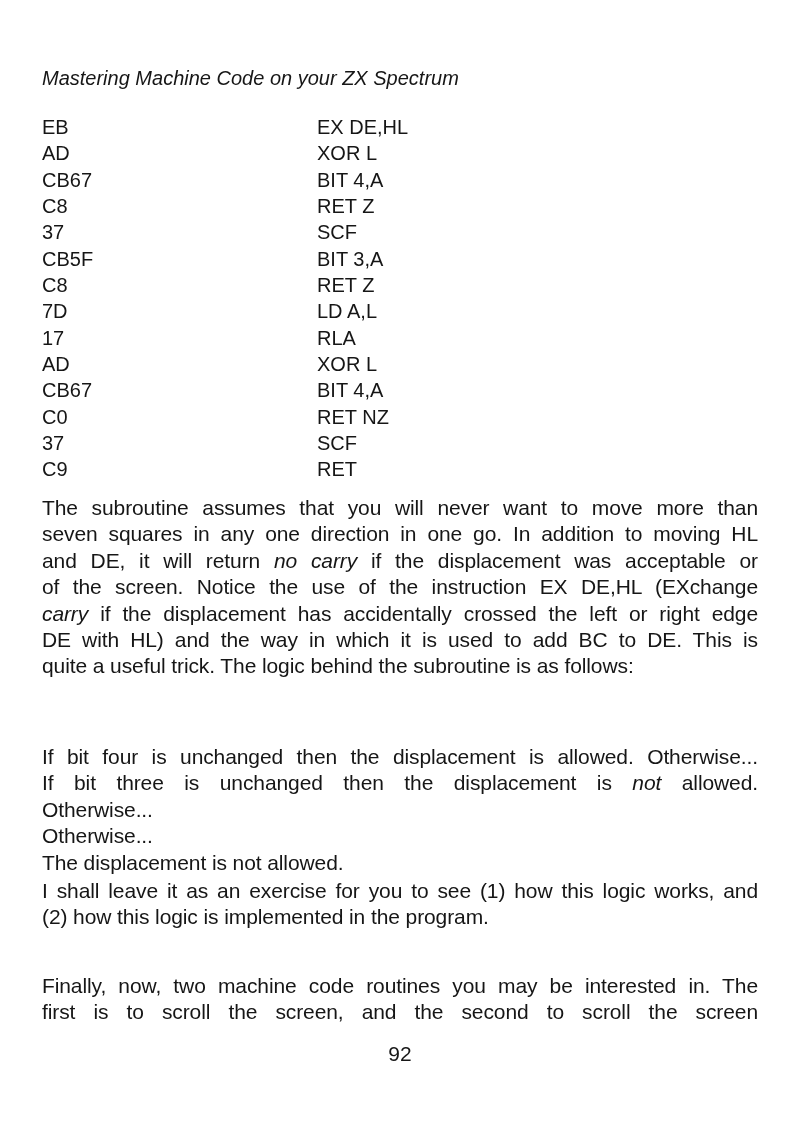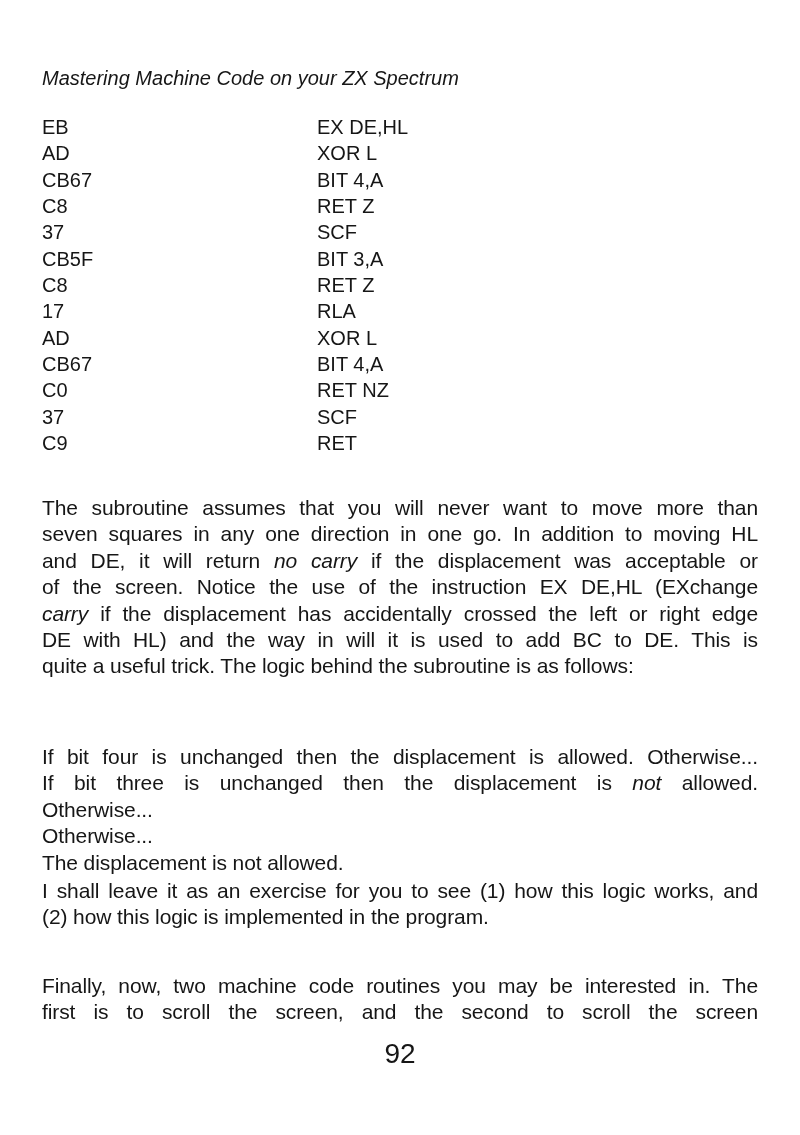--- a/index.html
+++ b/index.html
@@ -37,55 +37,56 @@
   }
   .p1 { top: 495px; }
   .p2 { top: 744px; }
   .p3 { top: 878px; }
   .p4 { top: 973px; }
   .line { text-align: left; }
   .line.j { text-align: justify; text-align-last: justify; }
   .it { font-style: italic; }
   .pagenum {
     top: 1041px;
-    font-size: 28px;
+    font-size: 21px;
     line-height: 26px;
     text-align: center;
   }
 </style>
 </head>
 <body>
 
 <div class="page">
 
   <div class="content running-header">Mastering Machine Code on your ZX Spectrum</div>
 
   <div class="content code">
       <div class="code-row"><span class="bytes">EB</span><span class="mnemonic">EX DE,HL</span></div>
       <div class="code-row"><span class="bytes">AD</span><span class="mnemonic">XOR L</span></div>
       <div class="code-row"><span class="bytes">CB67</span><span class="mnemonic">BIT 4,A</span></div>
       <div class="code-row"><span class="bytes">C8</span><span class="mnemonic">RET Z</span></div>
       <div class="code-row"><span class="bytes">37</span><span class="mnemonic">SCF</span></div>
       <div class="code-row"><span class="bytes">CB5F</span><span class="mnemonic">BIT 3,A</span></div>
       <div class="code-row"><span class="bytes">C8</span><span class="mnemonic">RET Z</span></div>
+      <div class="code-row"><span class="bytes">7D</span><span class="mnemonic">LD A,L</span></div>
       <div class="code-row"><span class="bytes">17</span><span class="mnemonic">RLA</span></div>
       <div class="code-row"><span class="bytes">AD</span><span class="mnemonic">XOR L</span></div>
       <div class="code-row"><span class="bytes">CB67</span><span class="mnemonic">BIT 4,A</span></div>
       <div class="code-row"><span class="bytes">C0</span><span class="mnemonic">RET NZ</span></div>
       <div class="code-row"><span class="bytes">37</span><span class="mnemonic">SCF</span></div>
       <div class="code-row"><span class="bytes">C9</span><span class="mnemonic">RET</span></div>
     </div>
 
   <div class="content para p1">
       <div class="line j"><span>The subroutine assumes that you will never want to move more than</span></div>
       <div class="line j"><span>seven squares in any one direction in one go. In addition to moving HL</span></div>
       <div class="line j"><span>and DE, it will return </span><span class="it">no carry</span><span> if the displacement was acceptable or</span></div>
       <div class="line j"><span>of the screen. Notice the use of the instruction EX DE,HL (EXchange</span></div>
       <div class="line j"><span class="it">carry</span><span> if the displacement has accidentally crossed the left or right edge</span></div>
-      <div class="line j"><span>DE with HL) and the way in will it is used to add BC to DE. This is</span></div>
+      <div class="line j"><span>DE with HL) and the way in which it is used to add BC to DE. This is</span></div>
       <div class="line"><span>quite a useful trick. The logic behind the subroutine is as follows:</span></div>
     </div>
   <div class="content para p2">
       <div class="line j"><span>If bit four is unchanged then the displacement is allowed. Otherwise...</span></div>
       <div class="line j"><span>If bit three is unchanged then the displacement is </span><span class="it">not</span><span> allowed.</span></div>
       <div class="line"><span>Otherwise...</span></div>
       <div class="line"><span>Otherwise...</span></div>
       <div class="line"><span>The displacement is not allowed.</span></div>
     </div>
   <div class="content para p3">

